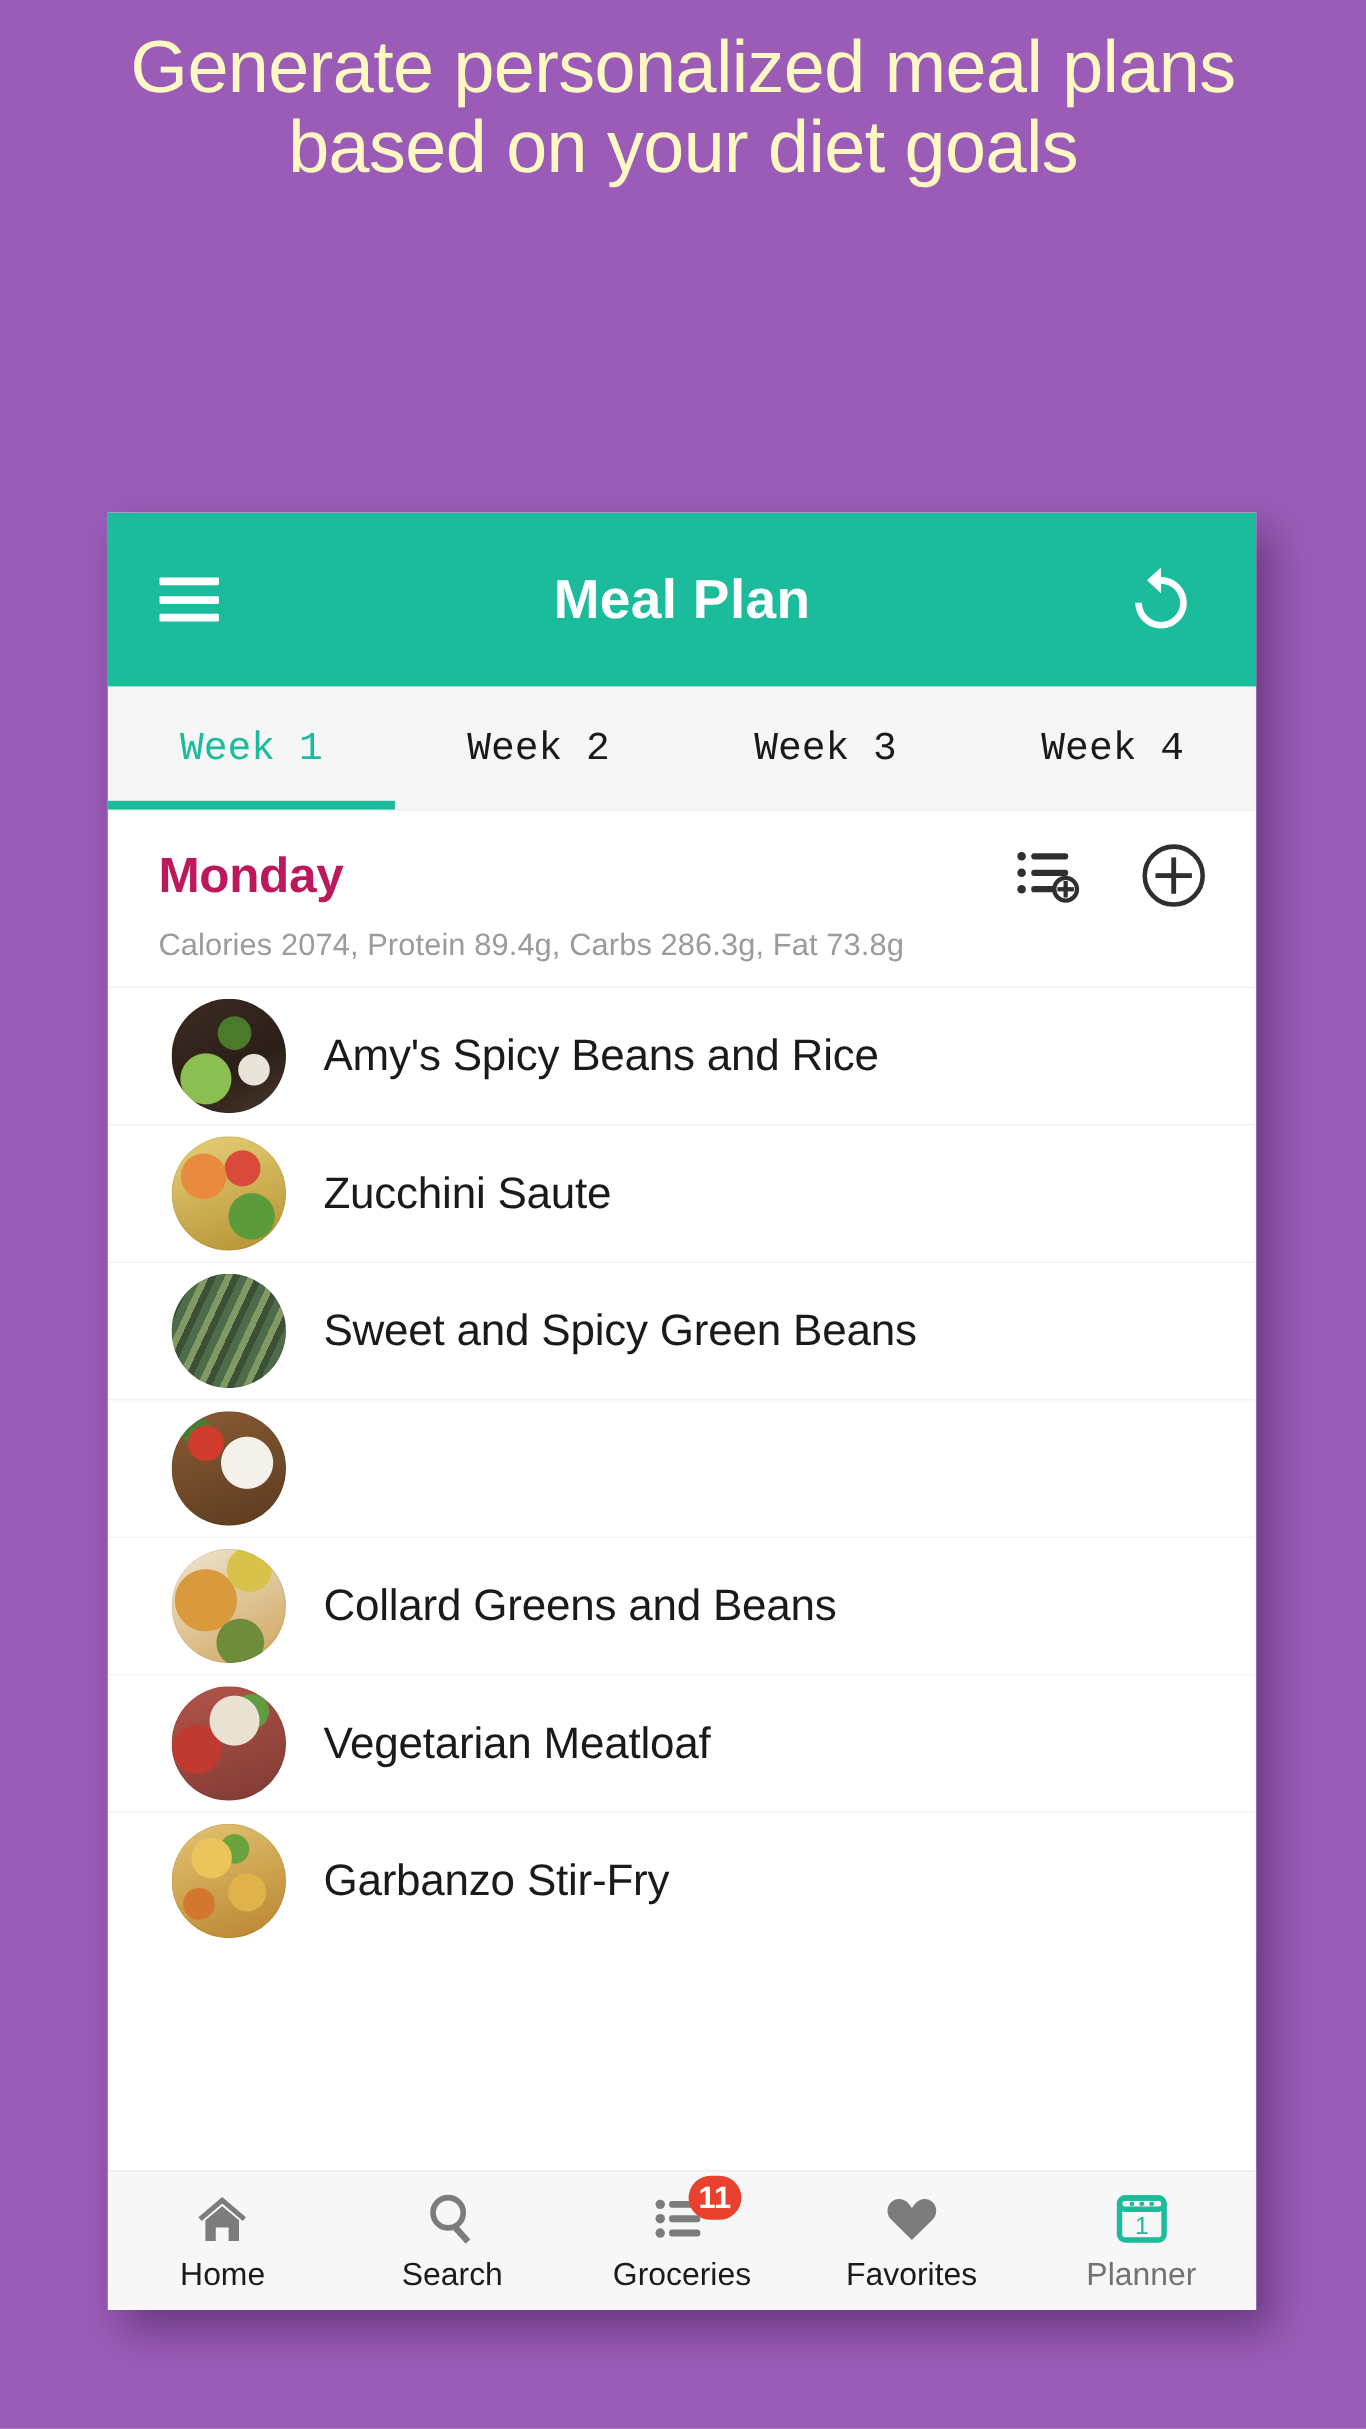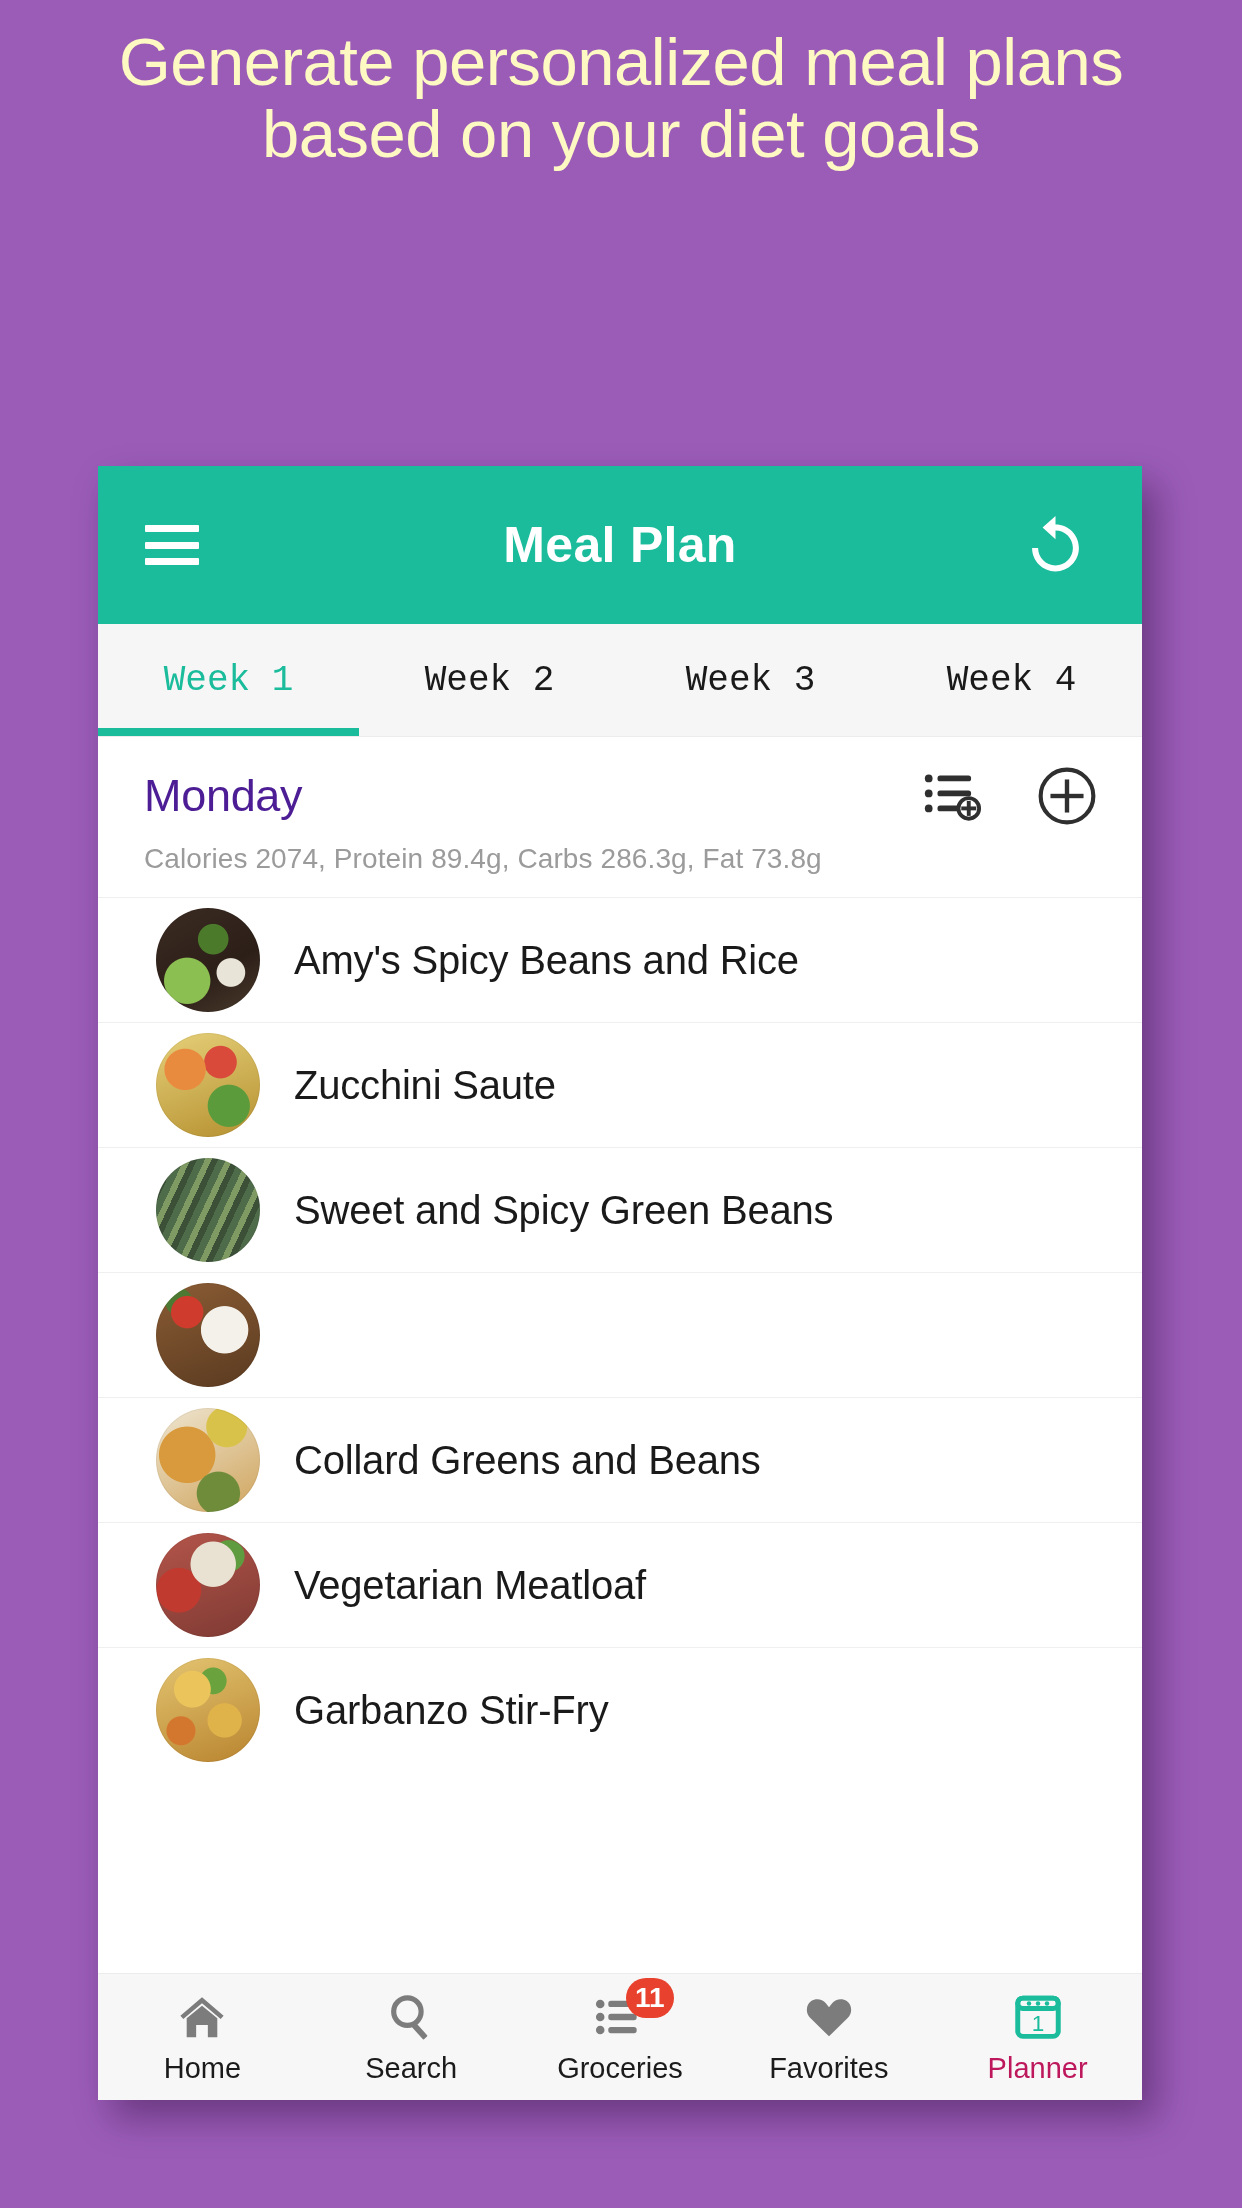--- a/index.html
+++ b/index.html
@@ -62,21 +62,21 @@
   .tab.active::after{
     content:"";position:absolute;left:0;right:0;bottom:0;height:8px;background:#1abc9c;
   }
 
   
   .dayblock{padding:28px 0 0 0;background:#fff;}
   .dayrow{
     display:flex;align-items:center;padding:0 44px 0 46px;
   }
   .dayname{
-    font-size:45px;font-weight:normal;color:#4c1d95;flex:1;letter-spacing:-0.3px;
+    font-size:45px;font-weight:bold;color:#be185d;flex:1;letter-spacing:-0.3px;
   }
   .dayicons{display:flex;align-items:center;gap:52px;}
   .icobtn{width:62px;height:62px;cursor:pointer;}
   .nutri{
     padding:16px 46px 22px 46px;
     font-size:28px;color:#9b9b9b;letter-spacing:0.1px;
   }
 
   
   .meals{background:#fff;}
@@ -98,21 +98,21 @@
     position:absolute;left:0;bottom:0;width:100%;height:126px;
     background:#f7f7f7;border-top:1px solid #ececec;
     display:flex;align-items:center;
   }
   .navitem{
     flex:1;display:flex;flex-direction:column;align-items:center;justify-content:center;
     gap:8px;cursor:pointer;position:relative;
   }
   .navicon{width:56px;height:54px;display:block;position:relative;}
   .navlabel{font-size:29px;color:#1b1b1b;}
-  .navitem.active .navlabel{color:#be185d;}
+  .navitem.active .navlabel{color:#737373;}
   .badge{
     position:absolute;top:-12px;left:34px;
     min-width:34px;height:40px;padding:0 9px;border-radius:22px;
     background:#e8412d;color:#fff;font-size:28px;font-weight:bold;
     display:flex;align-items:center;justify-content:center;
     box-sizing:border-box;
   }
 </style>
 </head>
 <body>

